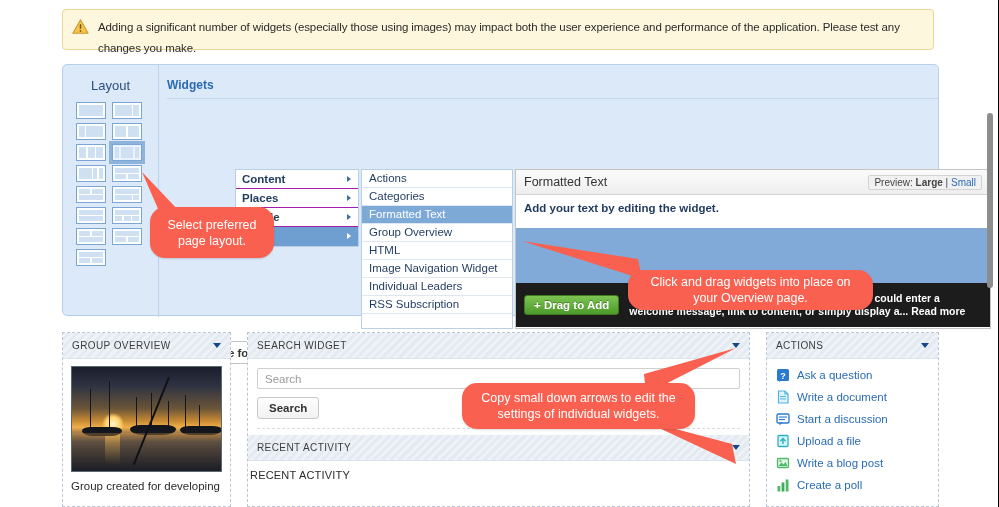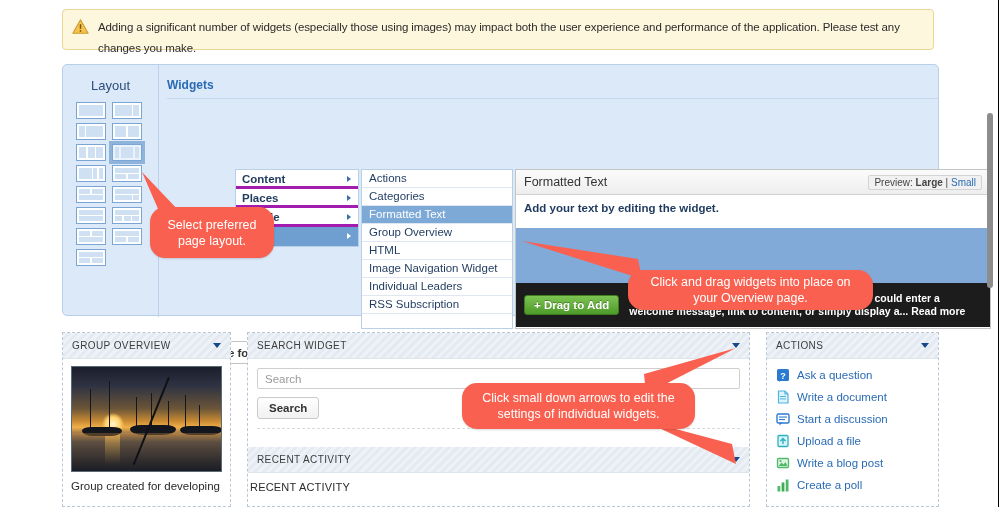--- a/index.html
+++ b/index.html
@@ -63,21 +63,21 @@
   }
 
   
   .cat-list {
     position: absolute; left: 172px; top: 104px; width: 124px;
     background: #fff; border: 1px solid #b9cfe6;
   }
   .cat-list .it {
     height: 19px; line-height: 18px; padding: 0 6px;
     font-size: 11.5px; font-weight: 700; color: #1f3a5f;
-    border-bottom: 3px solid #a21caf; position: relative; cursor: pointer;
+    border-bottom: 1px solid #a21caf; position: relative; cursor: pointer;
   }
   .cat-list .it:last-child { border-bottom: 0; }
   .cat-list .it.active { background: #6f9fd0; color: #fff; }
   .cat-list .arr {
     position: absolute; right: 7px; top: 6px;
     width: 0; height: 0; border-left: 4px solid #3b6ea5;
     border-top: 3px solid transparent; border-bottom: 3px solid transparent;
   }
   .cat-list .it.active .arr { border-left-color: #fff; }
 
@@ -452,21 +452,21 @@
       <div class="wbox-head">
         <span class="wbox-title">SEARCH WIDGET</span>
         <span class="caret"></span>
       </div>
       <div class="srch-wrap">
         <div class="srch-input">Search</div>
         <div class="srch-btn">Search</div>
       </div>
       <div class="div-rule"></div>
     </div>
-    <div class="wbox" style="margin-top:18px;">
+    <div class="wbox" style="margin-top:6px;">
       <div class="wbox-head">
         <span class="wbox-title">RECENT ACTIVITY</span>
         <span class="caret"></span>
       </div>
       <div style="padding:8px 2px 0 2px; font-size:11px; color:#2b2b2b; letter-spacing:.2px;">RECENT ACTIVITY</div>
     </div>
   </div>
 
   <div class="wcol" id="col-right">
     <div class="wbox">
@@ -537,17 +537,17 @@
     <polygon points="2,4 122,42 118,22" fill="#f9604f"></polygon>
   </svg>
   <div class="callout" id="co2">Click and drag widgets into place on your Overview page.</div>
 
   <svg class="ptr" style="left:640px; top:346px; width:100px; height:50px;">
     <polygon points="96,2 6,48 4,28" fill="#f9604f"></polygon>
   </svg>
   <svg class="ptr" style="left:640px; top:418px; width:100px; height:50px;">
     <polygon points="2,2 96,46 92,26" fill="#f9604f"></polygon>
   </svg>
-  <div class="callout" id="co3">Click small down arrows to edit the settings of individual widgets.</div>
+  <div class="callout" id="co3">Copy small down arrows to edit the settings of individual widgets.</div>
 
   <div class="sbar"></div>
   <div class="edge"></div>
 </div>
 
 </body></html>

